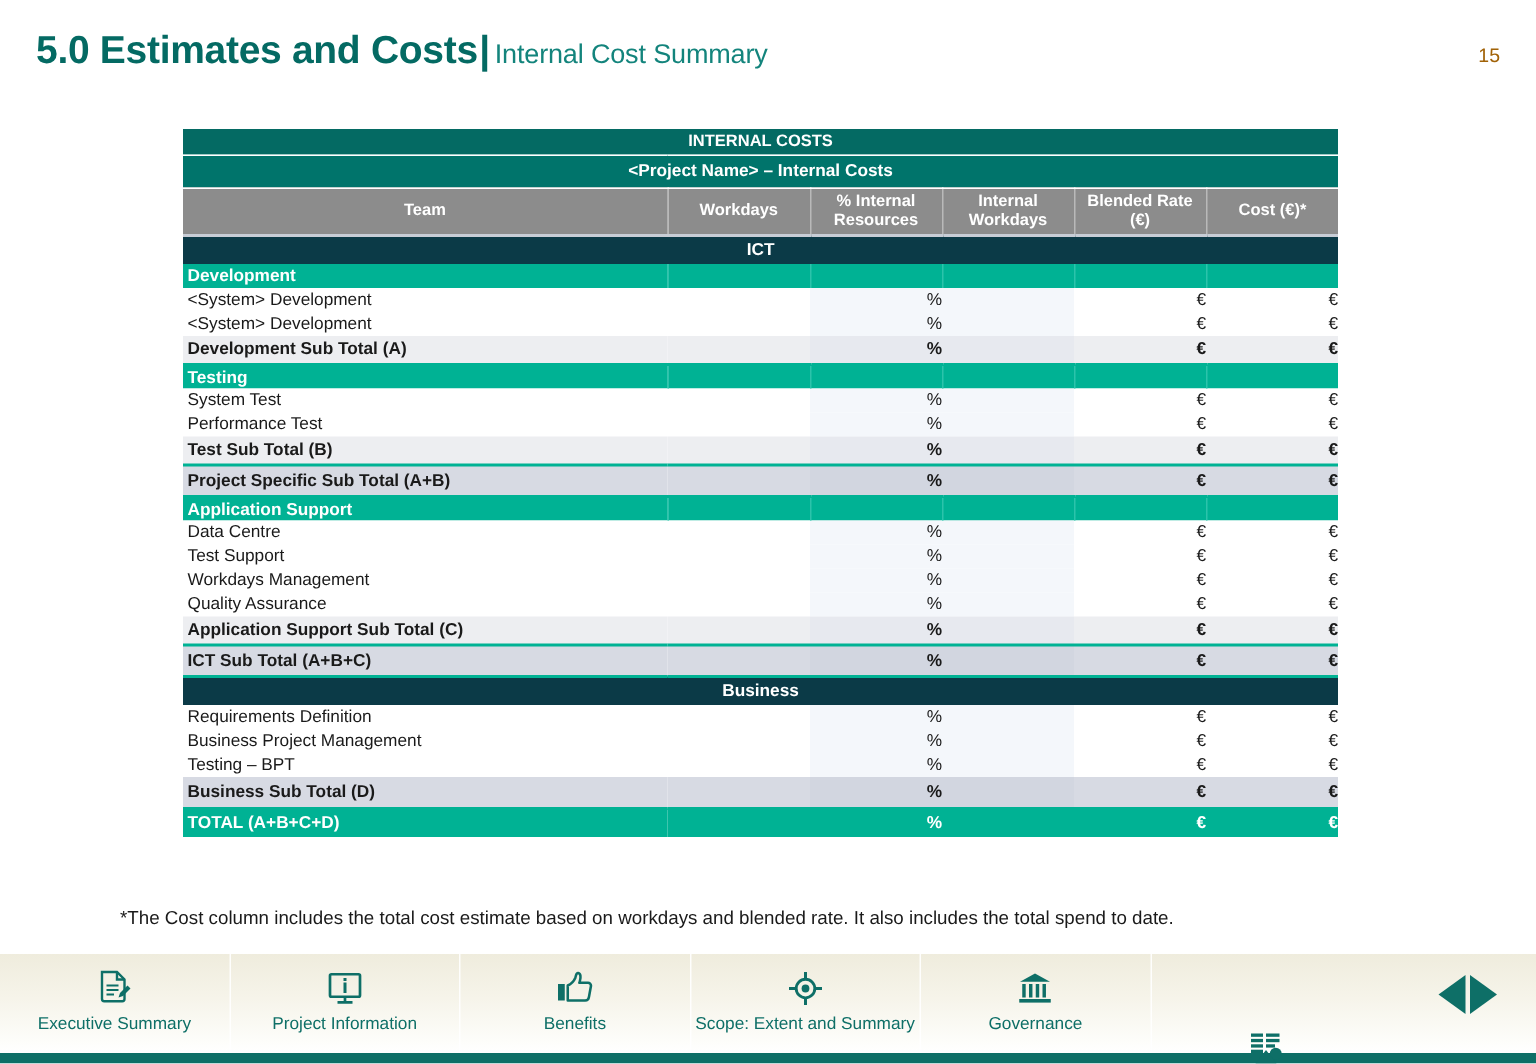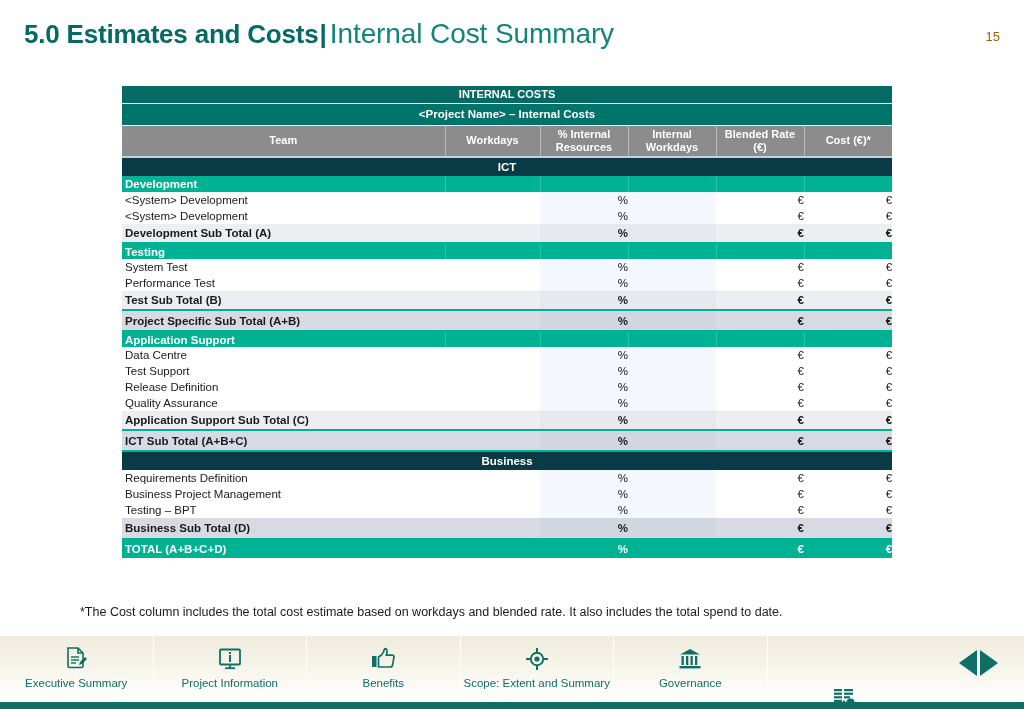--- a/index.html
+++ b/index.html
@@ -34,21 +34,21 @@
     color: #046A63;
     letter-spacing: -0.2px;
   }
   .title-pipe {
     font-size: 26px;
     font-weight: bold;
     color: #046A63;
     margin: 0 3px 0 1px;
   }
   .title-sub {
-    font-size: 28px;
+    font-size: 18px;
     font-weight: normal;
     color: #13847C;
     letter-spacing: -0.1px;
   }
   .page-number {
     position: absolute;
     right: 24px;
     top: 29px;
     font-size: 13px;
     color: #a16207;
@@ -406,21 +406,21 @@
     </tr>
     <tr class="data-row">
       <td class="c-team">Test Support</td>
       <td class="c-wd num"></td>
       <td class="c-pct pct">%</td>
       <td class="c-iwd num"></td>
       <td class="c-rate num">€</td>
       <td class="c-cost num">€</td>
     </tr>
     <tr class="data-row">
-      <td class="c-team">Release Definition</td>
+      <td class="c-team">Workdays Management</td>
       <td class="c-wd num"></td>
       <td class="c-pct pct">%</td>
       <td class="c-iwd num"></td>
       <td class="c-rate num">€</td>
       <td class="c-cost num">€</td>
     </tr>
     <tr class="data-row">
       <td class="c-team">Quality Assurance</td>
       <td class="c-wd num"></td>
       <td class="c-pct pct">%</td>

